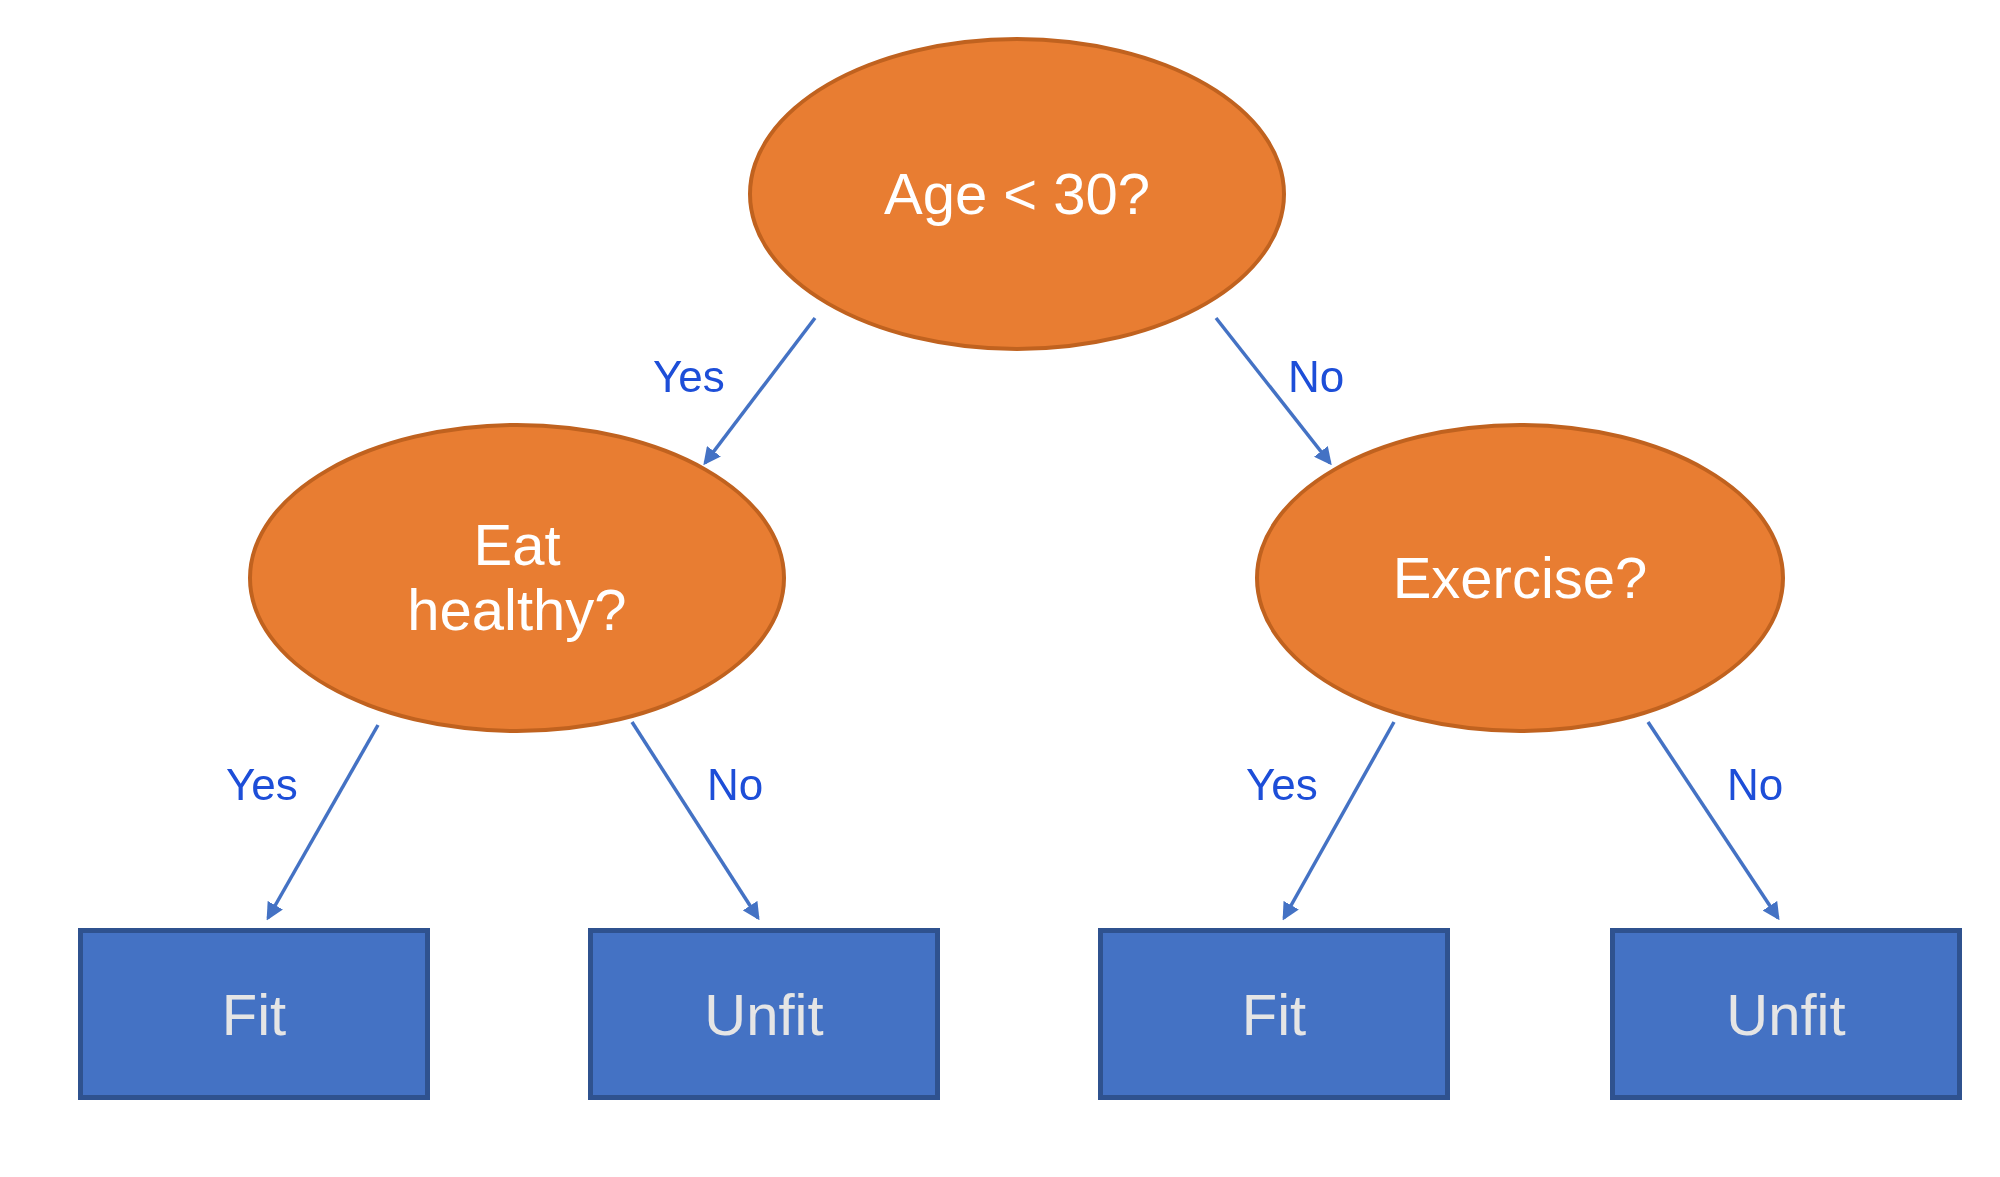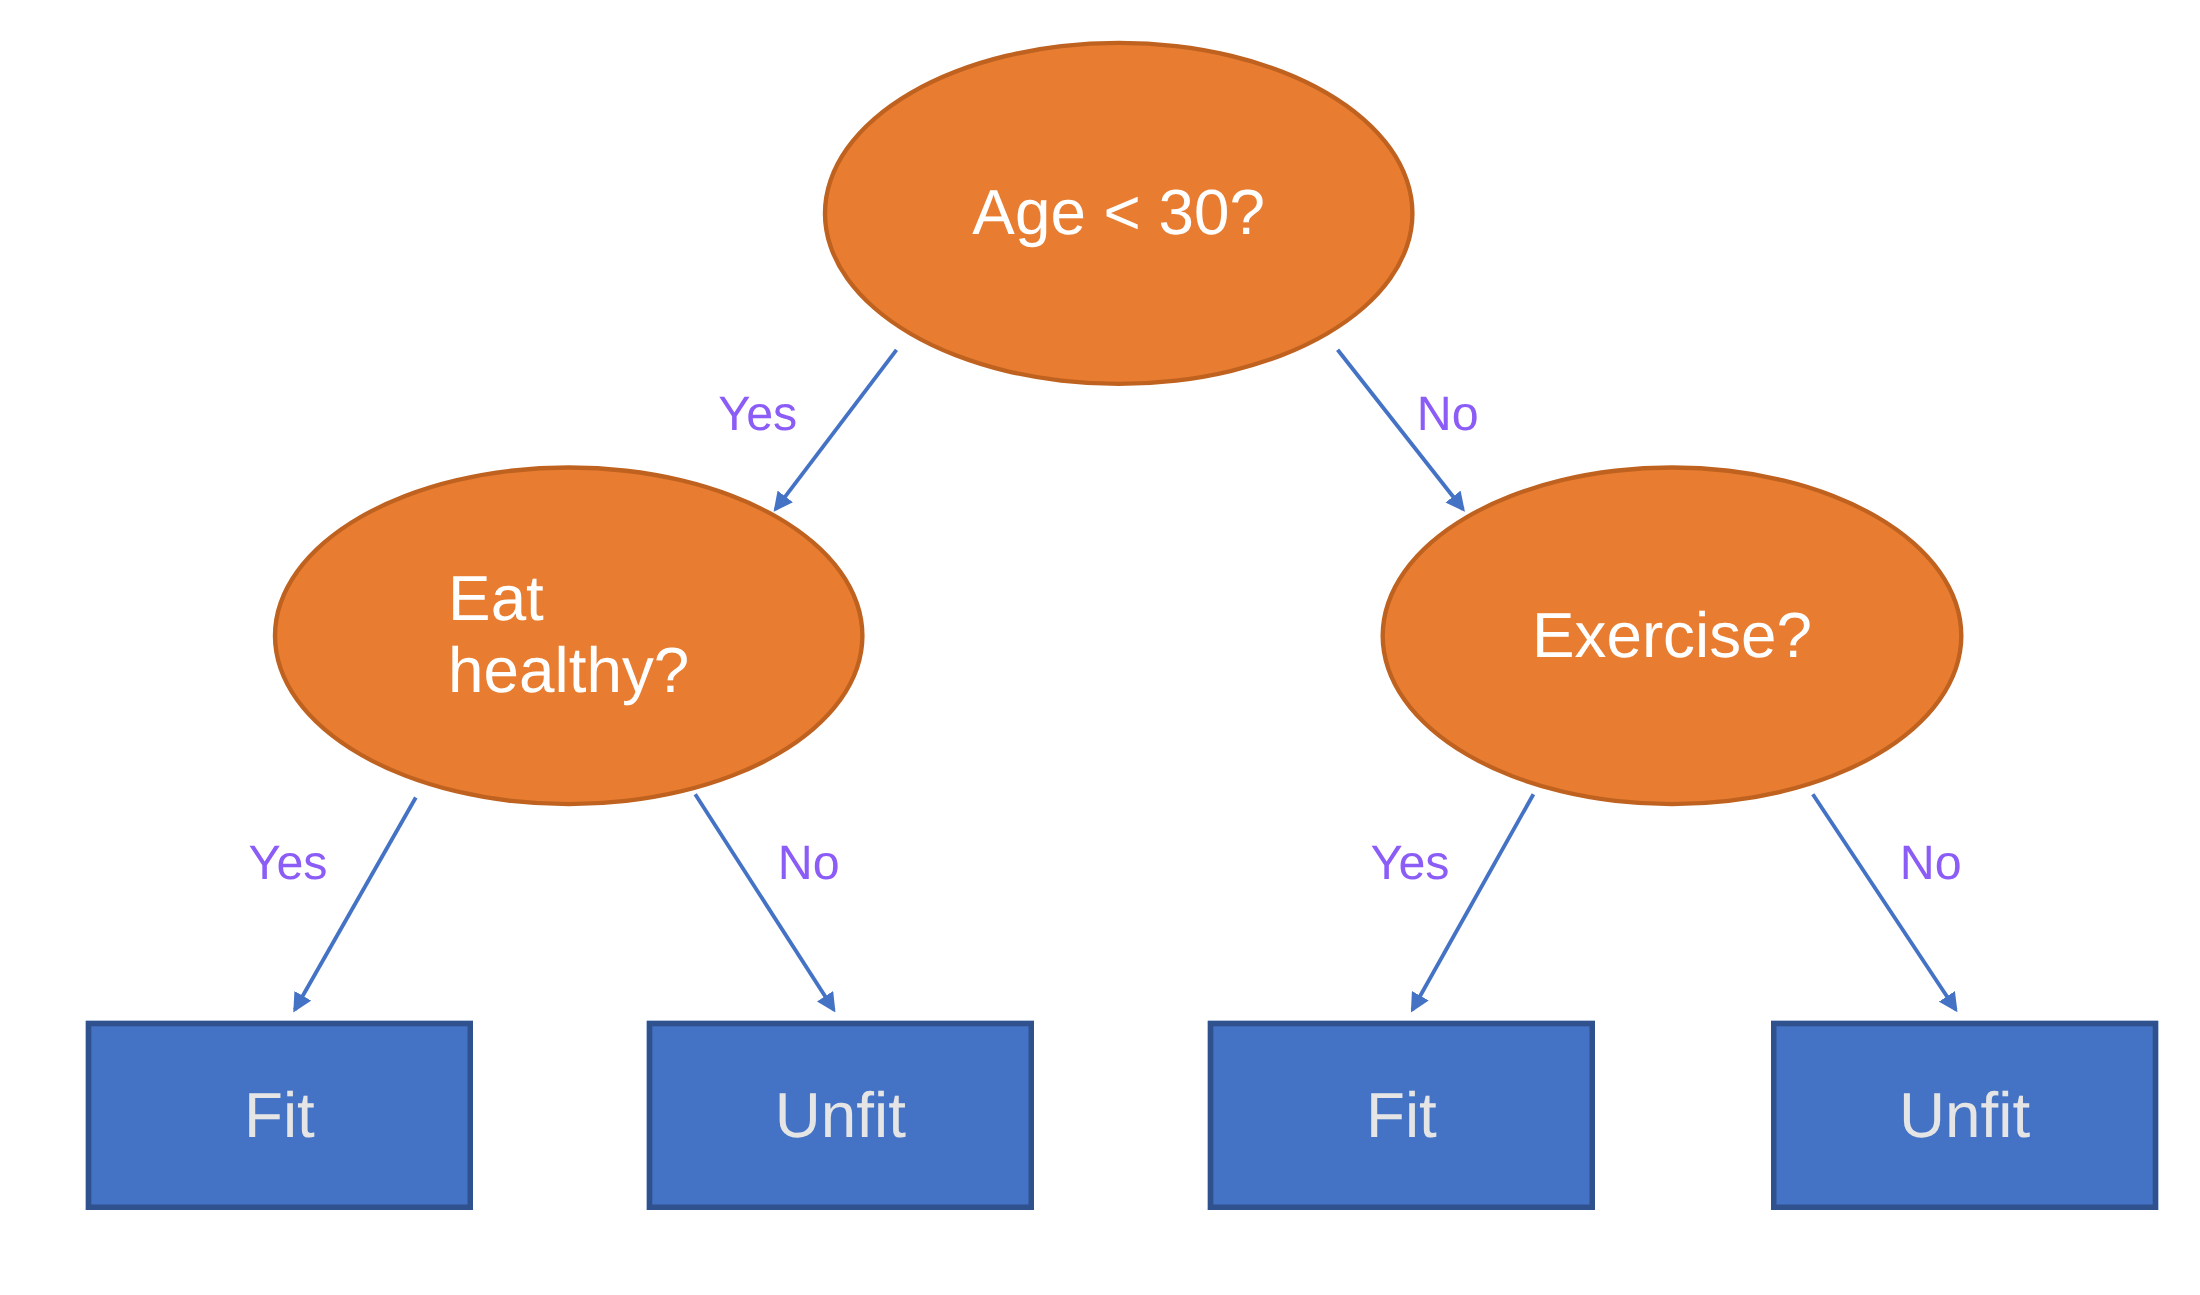--- a/index.html
+++ b/index.html
@@ -30,20 +30,21 @@
   
   .node-ellipse {
     position: absolute;
     box-sizing: border-box;
     border-radius: 50%;
     background: #E87D32;
     border: 4px solid #C0621F;
     display: flex;
     align-items: center;
     justify-content: center;
+    text-align: center;
     color: #ffffff;
     line-height: 1.12;
     z-index: 3;
   }
   .node-ellipse .node-text {
     display: block;
     white-space: pre-line;
     padding: 0 18px;
   }
 
@@ -80,21 +81,21 @@
     height: 172px;
   }
   #leaf-0 { left: 78px; }
   #leaf-1 { left: 588px; }
   #leaf-2 { left: 1098px; }
   #leaf-3 { left: 1610px; }
 
   
   .edge-label {
     position: absolute;
-    color: #8b5cf6;
+    color: #1d4ed8;
     font-size: 44px;
     line-height: 1;
     white-space: nowrap;
     z-index: 4;
   }
   #edgelabel-0 { left: 653px;  top: 355px; }   
   #edgelabel-1 { left: 1288px; top: 355px; }   
   #edgelabel-2 { left: 226px;  top: 763px; }   
   #edgelabel-3 { left: 707px;  top: 763px; }   
   #edgelabel-4 { left: 1246px; top: 763px; }   

